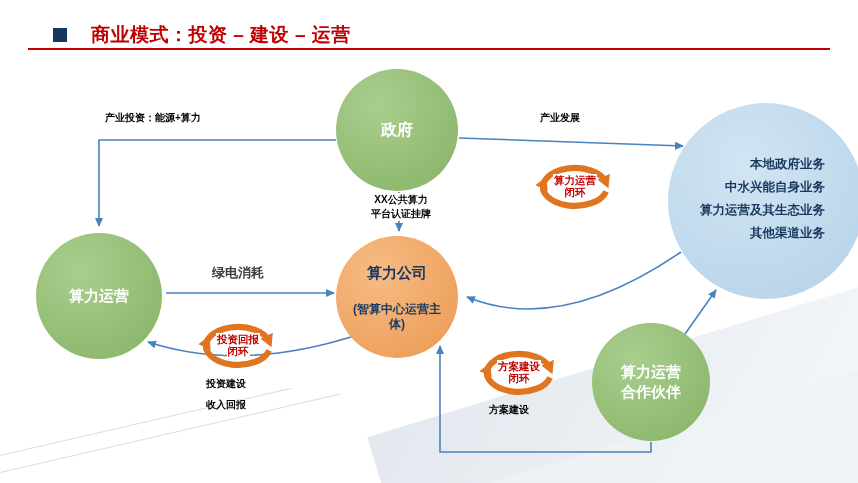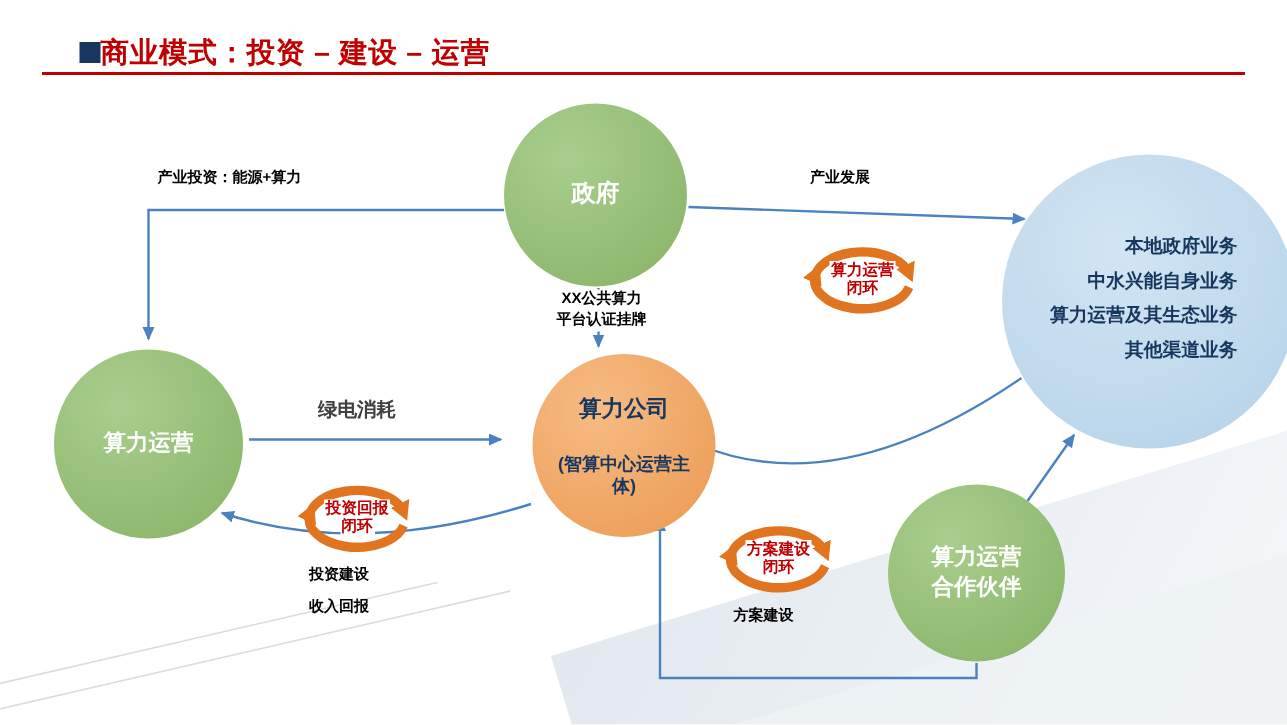--- a/index.html
+++ b/index.html
@@ -11,21 +11,21 @@
   .deco { position:absolute; z-index:0; }
   .deco-right { right:-140px; bottom:-160px; width:600px; height:300px;
     background:linear-gradient(135deg,#e2e8ee 0%,#f3f6f9 65%); transform:rotate(-17deg); }
   .deco-right2 { right:-60px; bottom:-200px; width:560px; height:240px;
     background:#eef2f5; transform:rotate(-17deg); opacity:.8; }
   .deco-line { height:1px; background:#d6dce2; transform-origin:left center; }
   .deco-l1 { left:-30px; top:462px; width:330px; transform:rotate(-13deg); }
   .deco-l2 { left:-30px; top:479px; width:380px; transform:rotate(-13deg); }
 
   
-  .title-row { position:absolute; left:28px; top:22px; display:flex; align-items:center; gap:0; z-index:4;padding-left:25px; }
+  .title-row { position:absolute; left:28px; top:22px; display:flex; align-items:center; gap:24px; z-index:4;padding-left:25px; }
   .title-bullet { width:14px; height:14px; background:#17375E; }
   .title-text { color:#C00000; font-size:19px; font-weight:bold; letter-spacing:.5px; white-space:nowrap; }
   .title-rule { position:absolute; left:28px; top:48px; width:802px; height:2px; background:#C00000; z-index:4; }
 
   
   .connectors { position:absolute; left:0; top:0; z-index:1; }
   .connectors path, .connectors line, .connectors polyline { fill:none; stroke:#4A82C0; stroke-width:1.6px; }
 
   
   .node { position:absolute; border-radius:50%; display:flex; flex-direction:column;
@@ -92,21 +92,21 @@
   </svg>
 
   <div class="node green" style="left:336px; top:69px; width:122px; height:122px;">
     <div class="node-label big">政府</div>
   </div>
 
   <div class="node green" style="left:36px; top:233px; width:126px; height:126px;">
     <div class="node-label">算力运营</div>
   </div>
 
-  <div class="node orange" style="left:355px; top:236px; width:122px; height:122px;gap:16px;">
+  <div class="node orange" style="left:336px; top:236px; width:122px; height:122px;gap:16px;">
     <div class="node-label">算力公司</div>
     <div class="node-sub">(智算中心运营主体)</div>
   </div>
 
   <div class="node green" style="left:592px; top:323px; width:118px; height:118px;">
     <div class="node-label">算力运营</div>
     <div class="node-label">合作伙伴</div>
   </div>
 
   <div class="node lightblue" style="left:668px; top:103px; width:196px; height:196px;">

